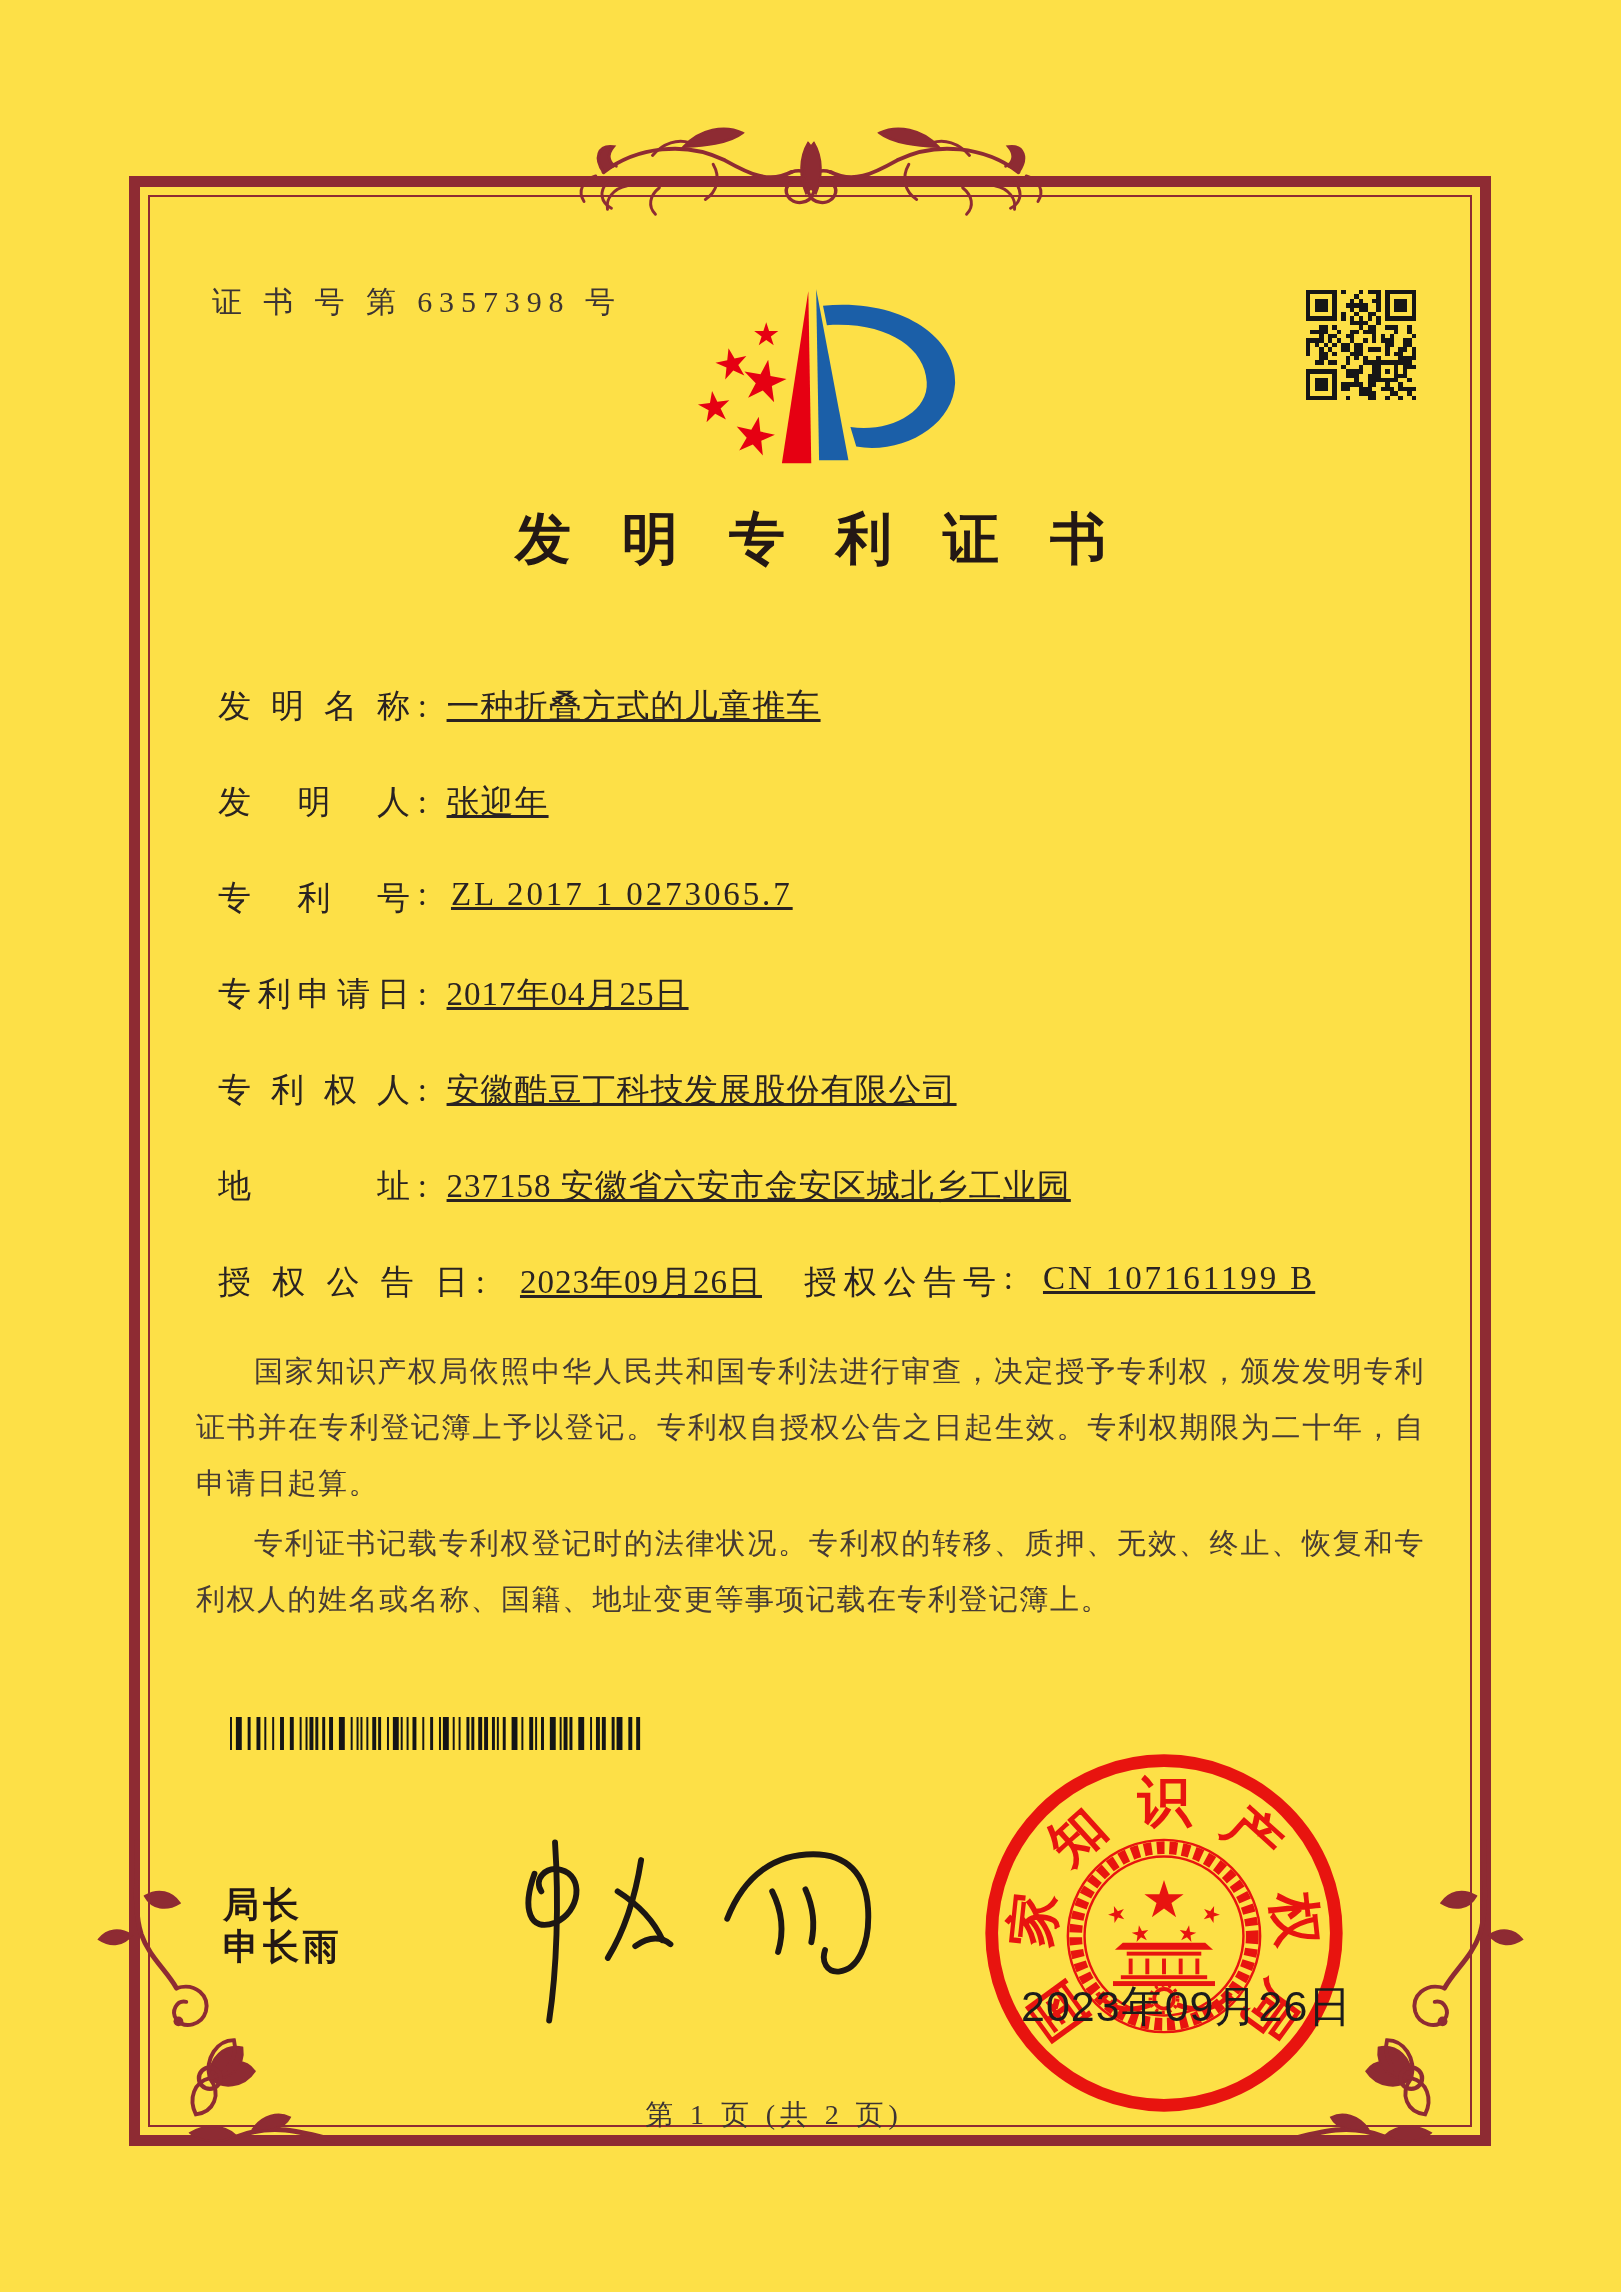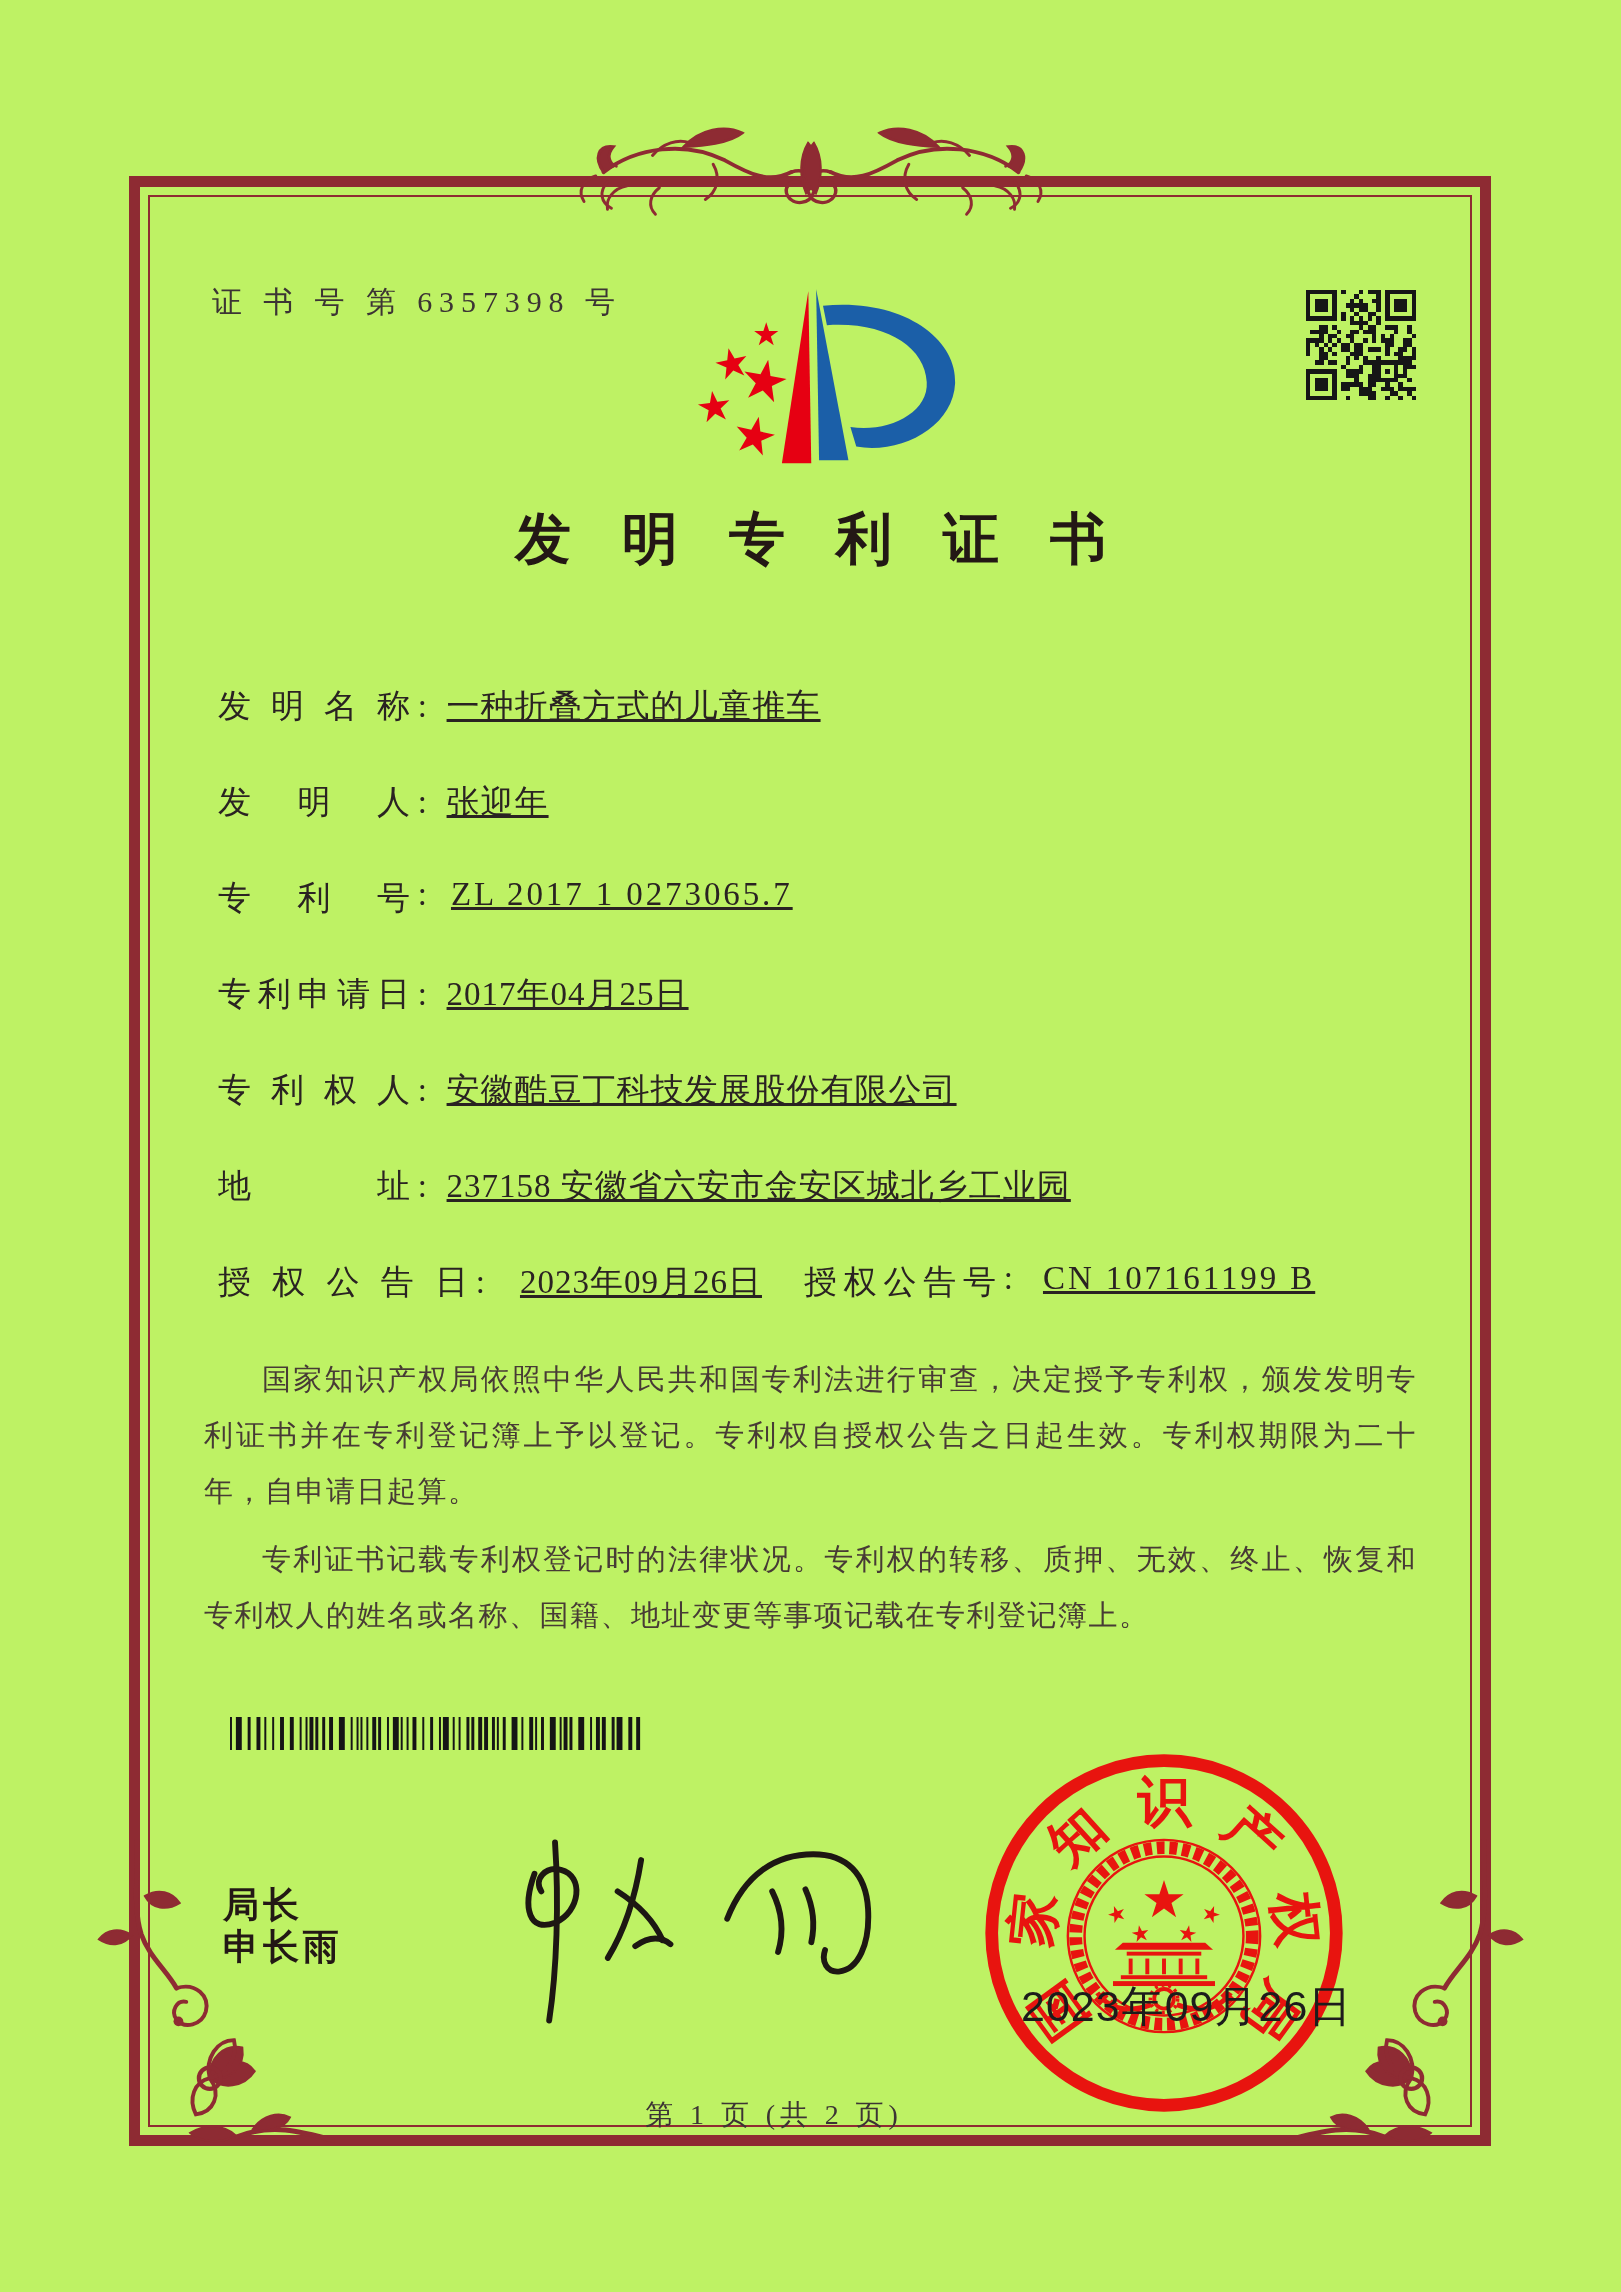--- a/index.html
+++ b/index.html
@@ -1,17 +1,17 @@
 <!DOCTYPE html>
 <html><head>
 <meta charset="utf-8">
 <style>
   html,body{margin:0;padding:0;background:#ffffff;}
   body{width:1621px;height:2293px;position:relative;font-family:"Liberation Serif","DejaVu Serif",serif;}
-  .page{position:absolute;inset:0;background:#bef264;overflow:hidden;}
+  .page{position:absolute;inset:0;background:#fde047;overflow:hidden;}
 
   
   .frame{position:absolute;left:129px;top:176px;width:1362px;height:1970px;
          border:11.8px solid #8e2b33;box-sizing:border-box;}
   .frame-inner{position:absolute;left:7.8px;top:7.8px;right:7.8px;bottom:7.8px;
          border:2.9px solid #8e2b33;}
 
   
   .cert-no{position:absolute;left:212px;top:282px;font-size:30px;letter-spacing:6.9px;color:#3c3434;}
   .logo{position:absolute;left:676px;top:245px;width:294px;height:230px;}
@@ -23,21 +23,21 @@
   .jl.wide{width:250px;}
   .colon{display:inline-block;margin-left:7.8px;}
   .fval{display:inline-block;margin-left:19.6px;letter-spacing:1px;text-decoration:underline;}
   .fval.num{letter-spacing:2.9px;margin-left:24px;}
   .grant2{position:absolute;left:586px;top:0;white-space:nowrap;}
   .grant2 .fval{margin-left:30px;}
 
   
   .bodytext{position:absolute;left:192px;top:1339px;width:1237px;color:#473b35;
             font-size:29px;line-height:56px;letter-spacing:1.5px;text-align:justify;}
-  .bodytext p{margin:12px;text-indent:2em;}
+  .bodytext p{margin:4px;text-indent:2em;}
 
   
   .barcode{position:absolute;left:230px;top:1717px;width:416px;height:33px;}
   .sig-title{position:absolute;left:223px;top:1860px;font-size:36px;font-weight:700;color:#231815;
              font-family:"Liberation Sans","DejaVu Sans",sans-serif;letter-spacing:3.9px;margin-top:21px;}
   .sig-name{position:absolute;left:223px;top:1923px;font-size:36px;font-weight:700;color:#231815;
              font-family:"Liberation Sans","DejaVu Sans",sans-serif;letter-spacing:3.9px;}
   .signature{position:absolute;left:495px;top:1818px;width:392px;height:225px;}
 
   

